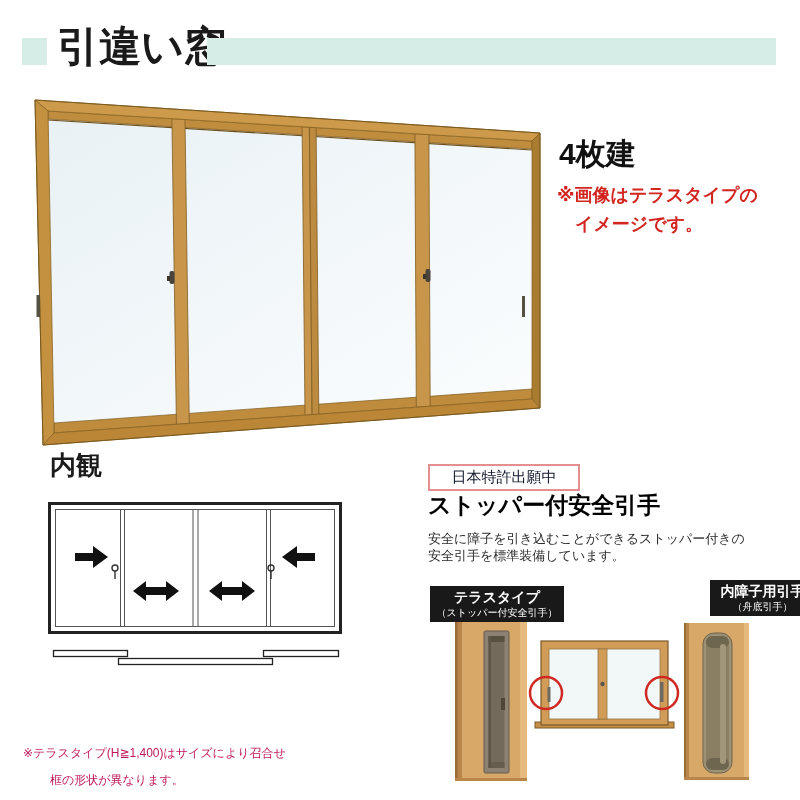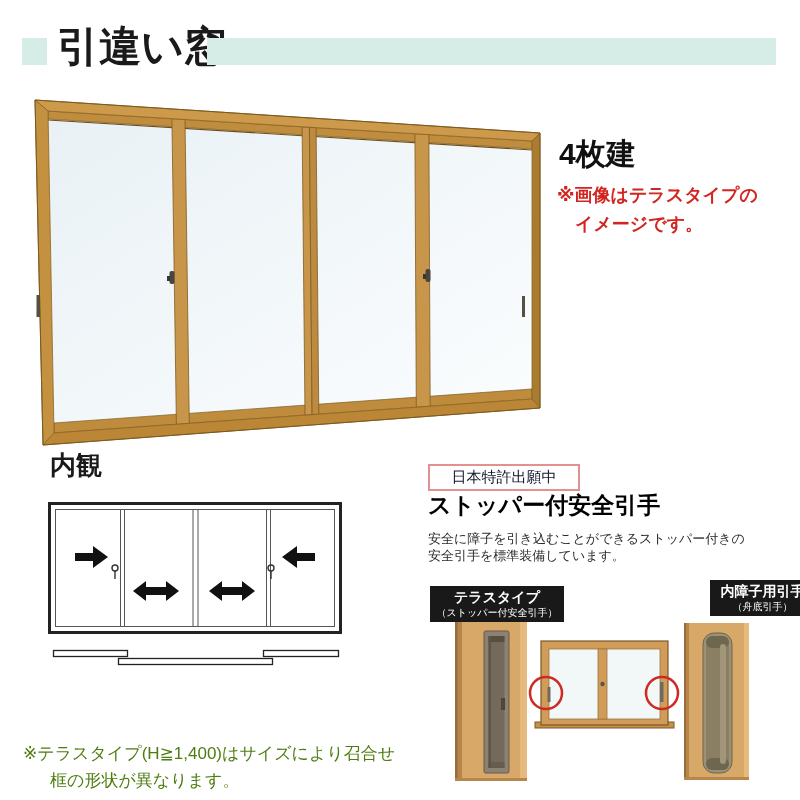--- a/index.html
+++ b/index.html
@@ -27,21 +27,21 @@
   .feature-title{left:428px;top:490px;font-size:23px;font-weight:700;color:#000000;}
   .feature-desc{left:428px;top:530px;font-size:13px;color:#2b2b2b;line-height:17px;}
   .black-label{background:#191919;color:#ffffff;display:flex;flex-direction:column;
                align-items:center;justify-content:center;box-sizing:border-box;}
   .black-label .l1{font-size:14px;font-weight:600;line-height:17px;}
   .black-label .l2{font-size:10px;line-height:13px;}
   .label-outer{left:430px;top:586px;width:134px;height:36px;}
   .label-inner{left:666px;top:580px;width:105px;height:36px;margin-left:44px;}
 
   
-  .footer-note{left:23px;top:740px;font-size:17px;color:#4d7c0f;line-height:27px;}
+  .footer-note{left:23px;top:740px;font-size:12px;color:#be185d;line-height:27px;}
   .footer-note .l2{margin-left:27px;}
 
   svg{display:block;}
 </style>
 </head>
 <body>
 
 <div id="page">
 
   <div class="abs accent-square"></div>

